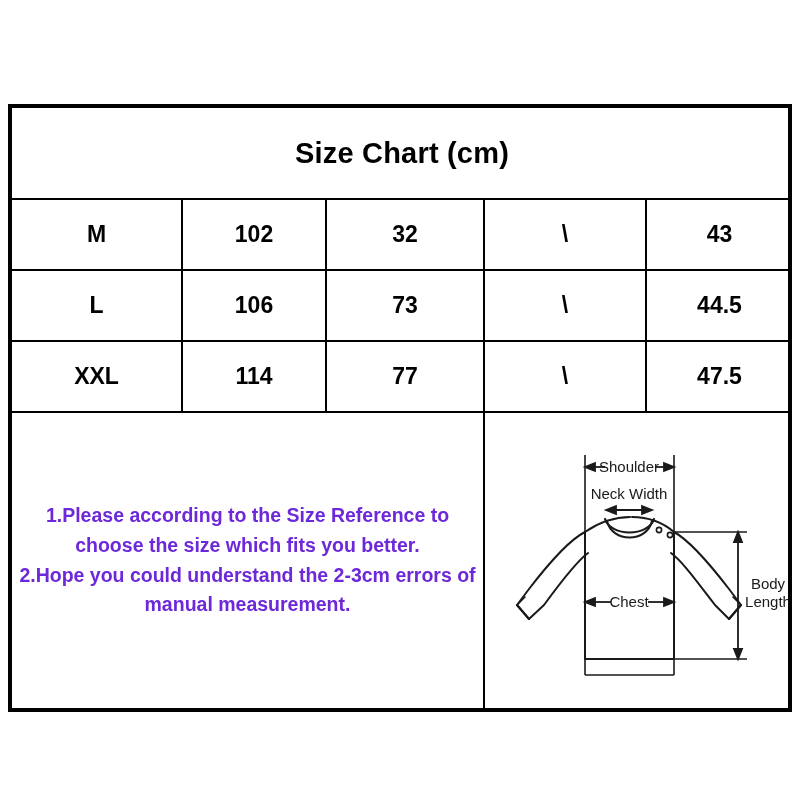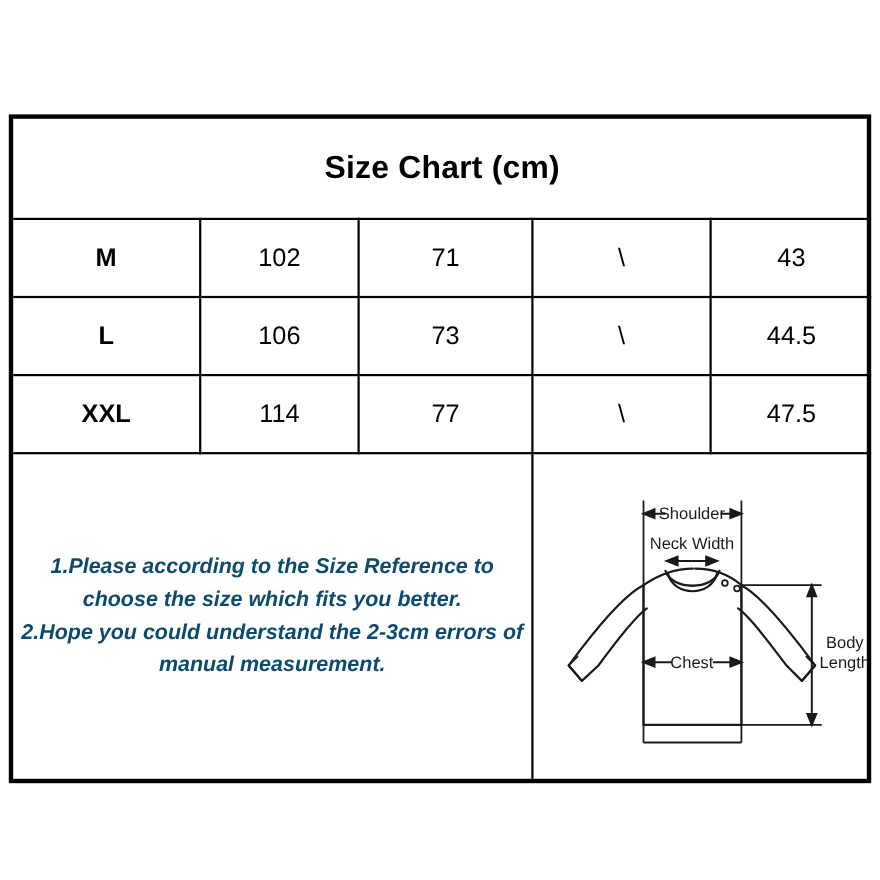--- a/index.html
+++ b/index.html
@@ -65,21 +65,21 @@
   .head-cell {
     height: 73px;
     font-size: 25px;
     font-weight: bold;
     line-height: 1.12;
   }
 
   .data-cell {
     height: 53px;
     font-size: 23px;
-    font-weight: normal;
+    font-weight: bold;
   }
   .data-cell.size-label {
     font-weight: bold;
   }
 
   
   .col-size     { width: 170px; }
   .col-bust     { width: 144px; }
   .col-length   { width: 158px; }
   .col-sleeve   { width: 162px; }
@@ -88,22 +88,21 @@
   .notes-cell {
     height: 253px;
     padding: 0 8px;
     vertical-align: middle;
   }
   .notes-inner {
     font-size: 19.5px;
     font-weight: bold;
     line-height: 1.52;
     text-align: center;
-    color: #0c4a6e;
-    font-style: italic;
+    color: #6d28d9;
   }
   .notes-inner .note-line { display: block; white-space: nowrap; }
 
   .diagram-cell {
     position: relative;
     padding: 0;
   }
   .diagram-wrap {
     position: absolute;
     left: 0;
@@ -154,21 +153,21 @@
       <tbody>
 
         <tr>
           <td class="title-cell" colspan="5">Size Chart (cm)</td>
         </tr>
 
 
         <tr>
           <td class="data-cell size-label">M</td>
           <td class="data-cell">102</td>
-          <td class="data-cell">71</td>
+          <td class="data-cell">32</td>
           <td class="data-cell">\</td>
           <td class="data-cell">43</td>
         </tr>
 
         <tr>
           <td class="data-cell size-label">L</td>
           <td class="data-cell">106</td>
           <td class="data-cell">73</td>
           <td class="data-cell">\</td>
           <td class="data-cell">44.5</td>

